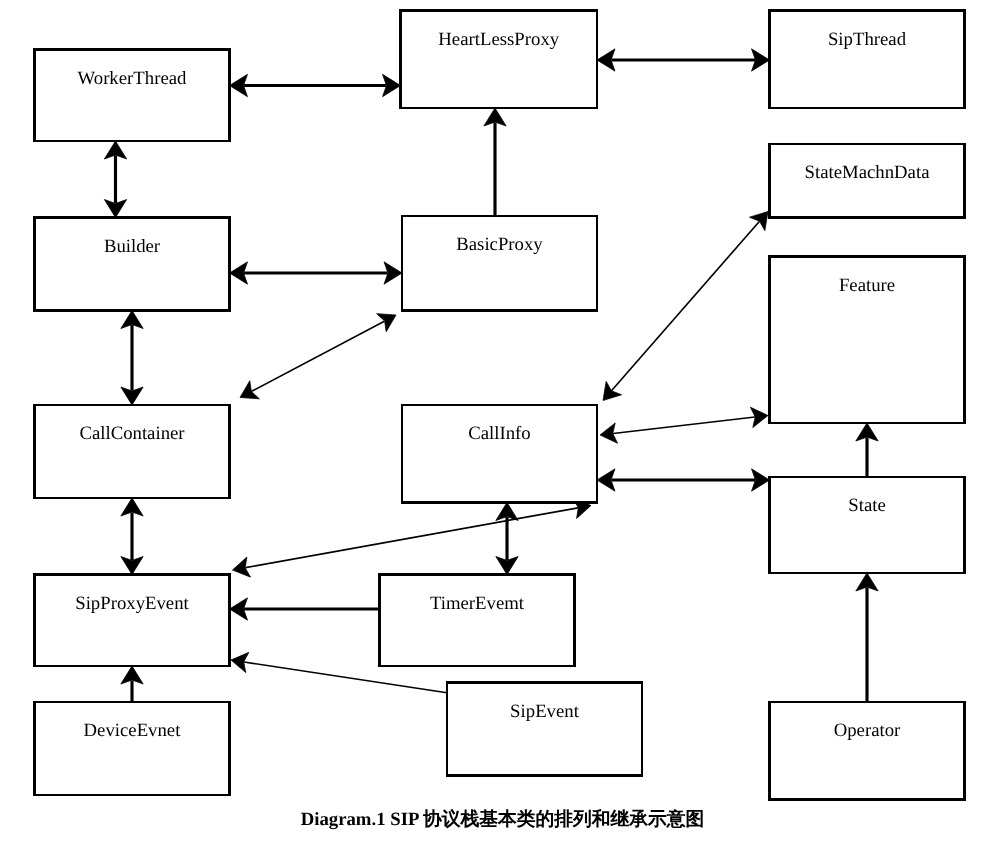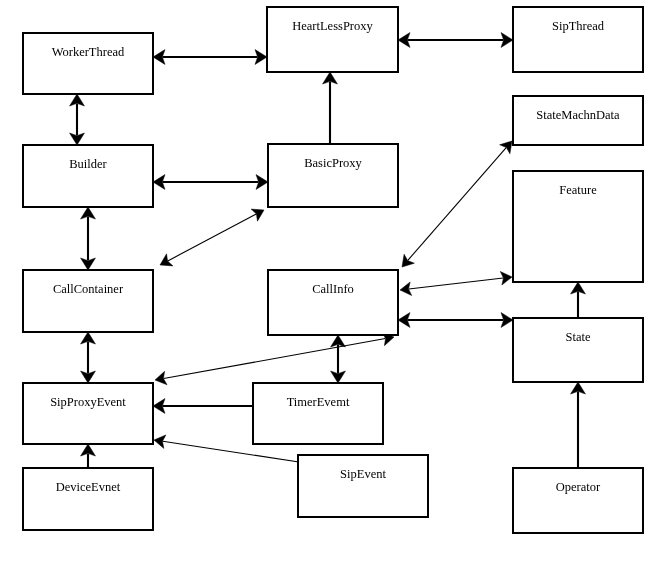--- a/index.html
+++ b/index.html
@@ -207,13 +207,14 @@
         <g>
           <rect x="298" y="455" width="130" height="62" class="node-rect"></rect>
           <text x="363" y="475" class="node-label">SipEvent</text>
         </g>
         <g>
           <rect x="513" y="468" width="130" height="65" class="node-rect"></rect>
           <text x="578" y="488" class="node-label">Operator</text>
         </g>
       </g>
   </svg>
+  <div class="caption">Diagram.1 SIP 协议栈基本类的排列和继承示意图</div>
 </div>
 
 </body></html>

